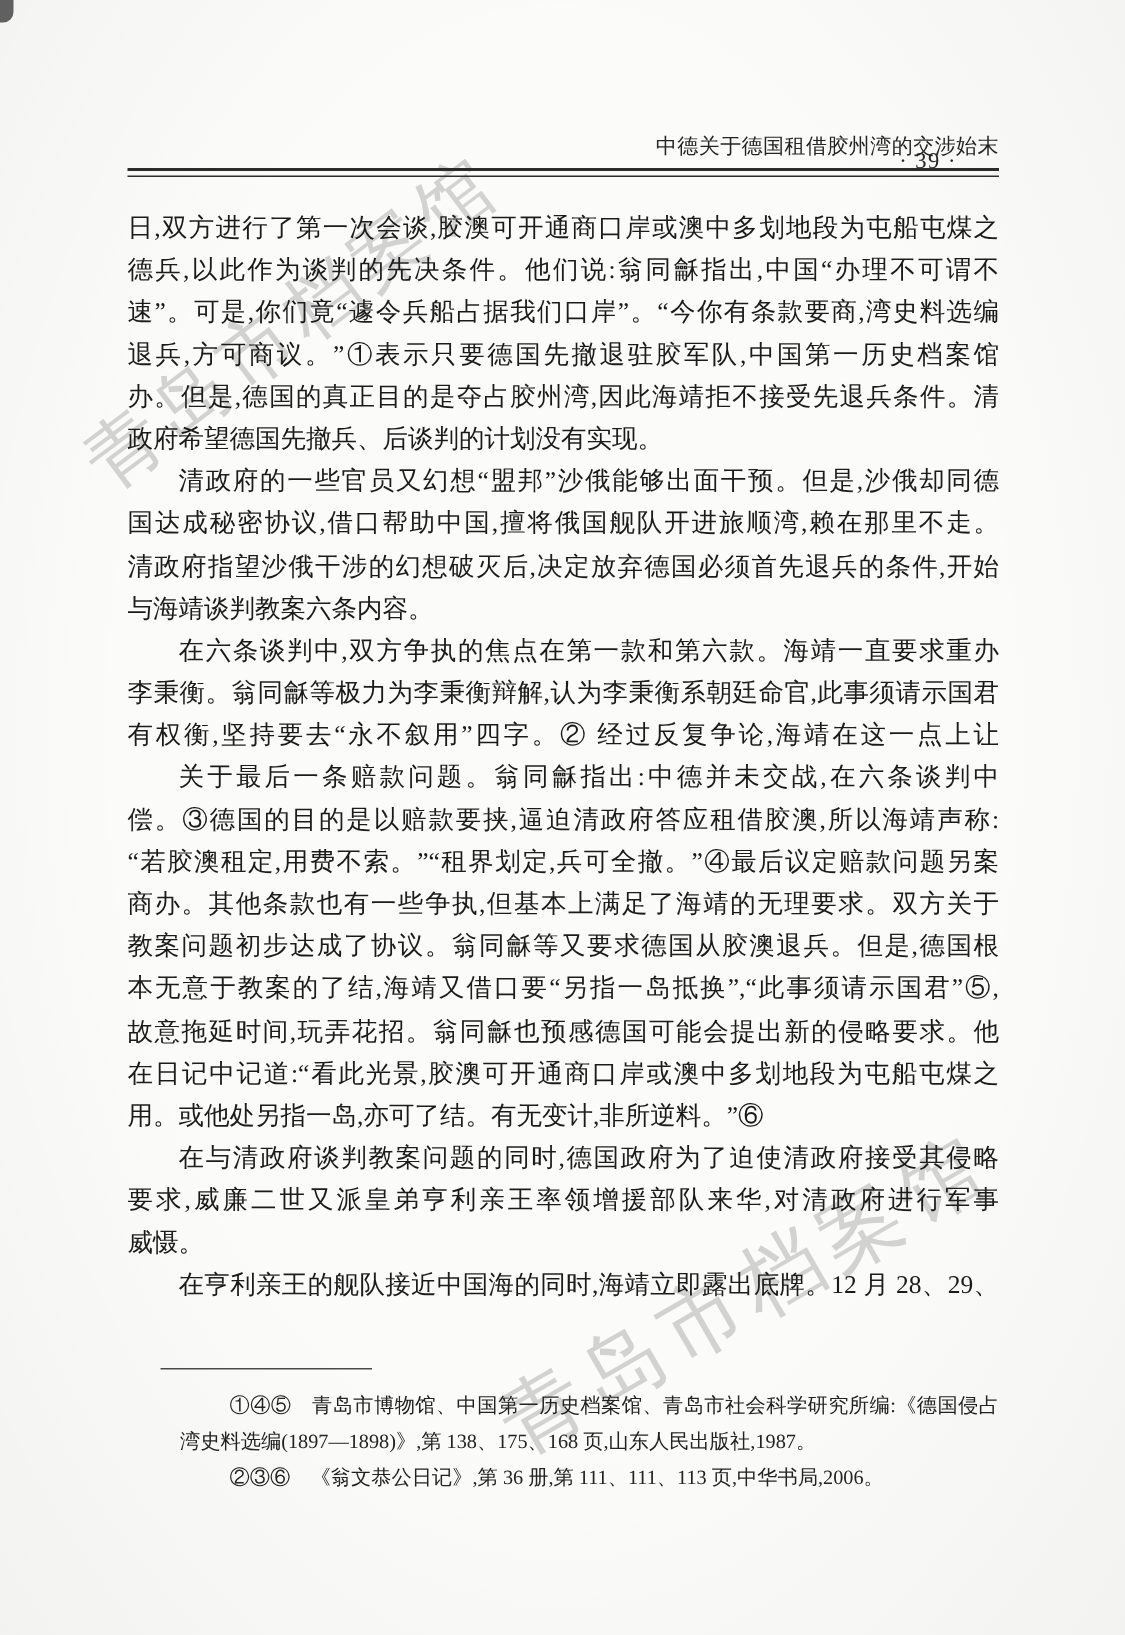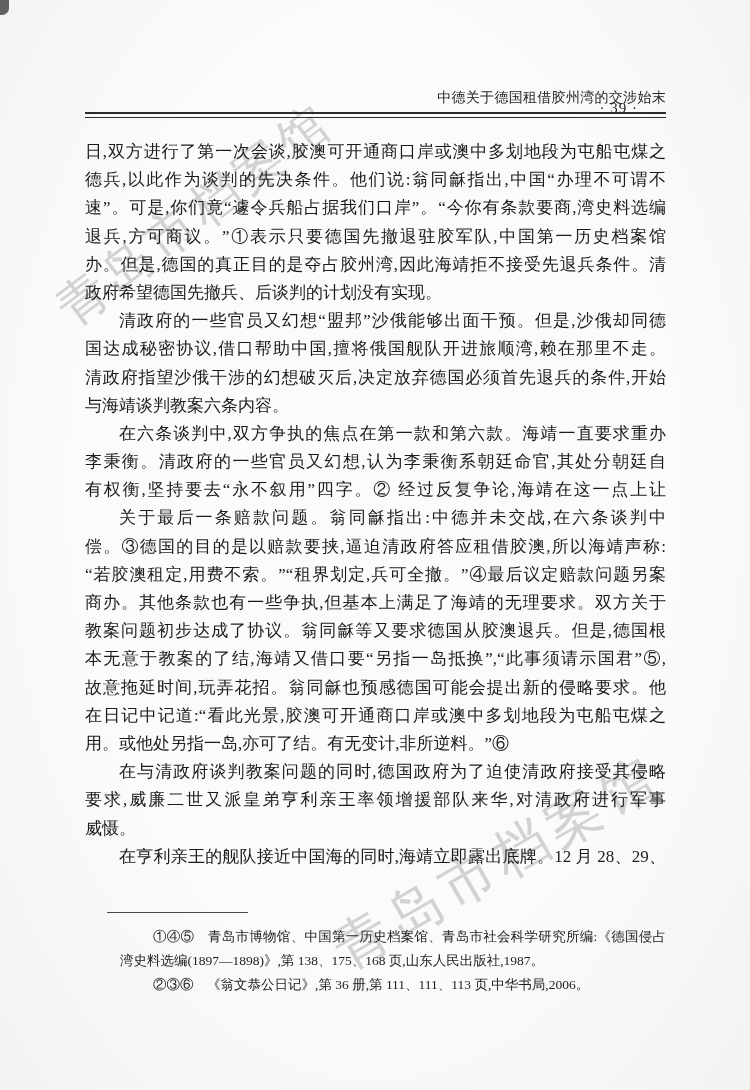--- a/index.html
+++ b/index.html
@@ -92,21 +92,21 @@
       <div class="bline just">德兵,以此作为谈判的先决条件。他们说:翁同龢指出,中国“办理不可谓不</div>
       <div class="bline just">速”。可是,你们竟“遽令兵船占据我们口岸”。“今你有条款要商,湾史料选编</div>
       <div class="bline just">退兵,方可商议。”①表示只要德国先撤退驻胶军队,中国第一历史档案馆</div>
       <div class="bline just">办。但是,德国的真正目的是夺占胶州湾,因此海靖拒不接受先退兵条件。清</div>
       <div class="bline">政府希望德国先撤兵、后谈判的计划没有实现。</div>
       <div class="bline ind just">清政府的一些官员又幻想“盟邦”沙俄能够出面干预。但是,沙俄却同德</div>
       <div class="bline just">国达成秘密协议,借口帮助中国,擅将俄国舰队开进旅顺湾,赖在那里不走。</div>
       <div class="bline just">清政府指望沙俄干涉的幻想破灭后,决定放弃德国必须首先退兵的条件,开始</div>
       <div class="bline">与海靖谈判教案六条内容。</div>
       <div class="bline ind just">在六条谈判中,双方争执的焦点在第一款和第六款。海靖一直要求重办</div>
-      <div class="bline just">李秉衡。清政府的一些官员又幻想,认为李秉衡系朝廷命官,其处分朝廷自</div>
+      <div class="bline just">李秉衡。翁同龢等极力为李秉衡辩解,认为李秉衡系朝廷命官,此事须请示国君</div>
       <div class="bline just">有权衡,坚持要去“永不叙用”四字。② 经过反复争论,海靖在这一点上让</div>
       <div class="bline ind just">关于最后一条赔款问题。翁同龢指出:中德并未交战,在六条谈判中</div>
       <div class="bline just">偿。③德国的目的是以赔款要挟,逼迫清政府答应租借胶澳,所以海靖声称:</div>
       <div class="bline just">“若胶澳租定,用费不索。”“租界划定,兵可全撤。”④最后议定赔款问题另案</div>
       <div class="bline just">商办。其他条款也有一些争执,但基本上满足了海靖的无理要求。双方关于</div>
       <div class="bline just">教案问题初步达成了协议。翁同龢等又要求德国从胶澳退兵。但是,德国根</div>
       <div class="bline just">本无意于教案的了结,海靖又借口要“另指一岛抵换”,“此事须请示国君”⑤,</div>
       <div class="bline just">故意拖延时间,玩弄花招。翁同龢也预感德国可能会提出新的侵略要求。他</div>
       <div class="bline just">在日记中记道:“看此光景,胶澳可开通商口岸或澳中多划地段为屯船屯煤之</div>
       <div class="bline">用。或他处另指一岛,亦可了结。有无变计,非所逆料。”⑥</div>

